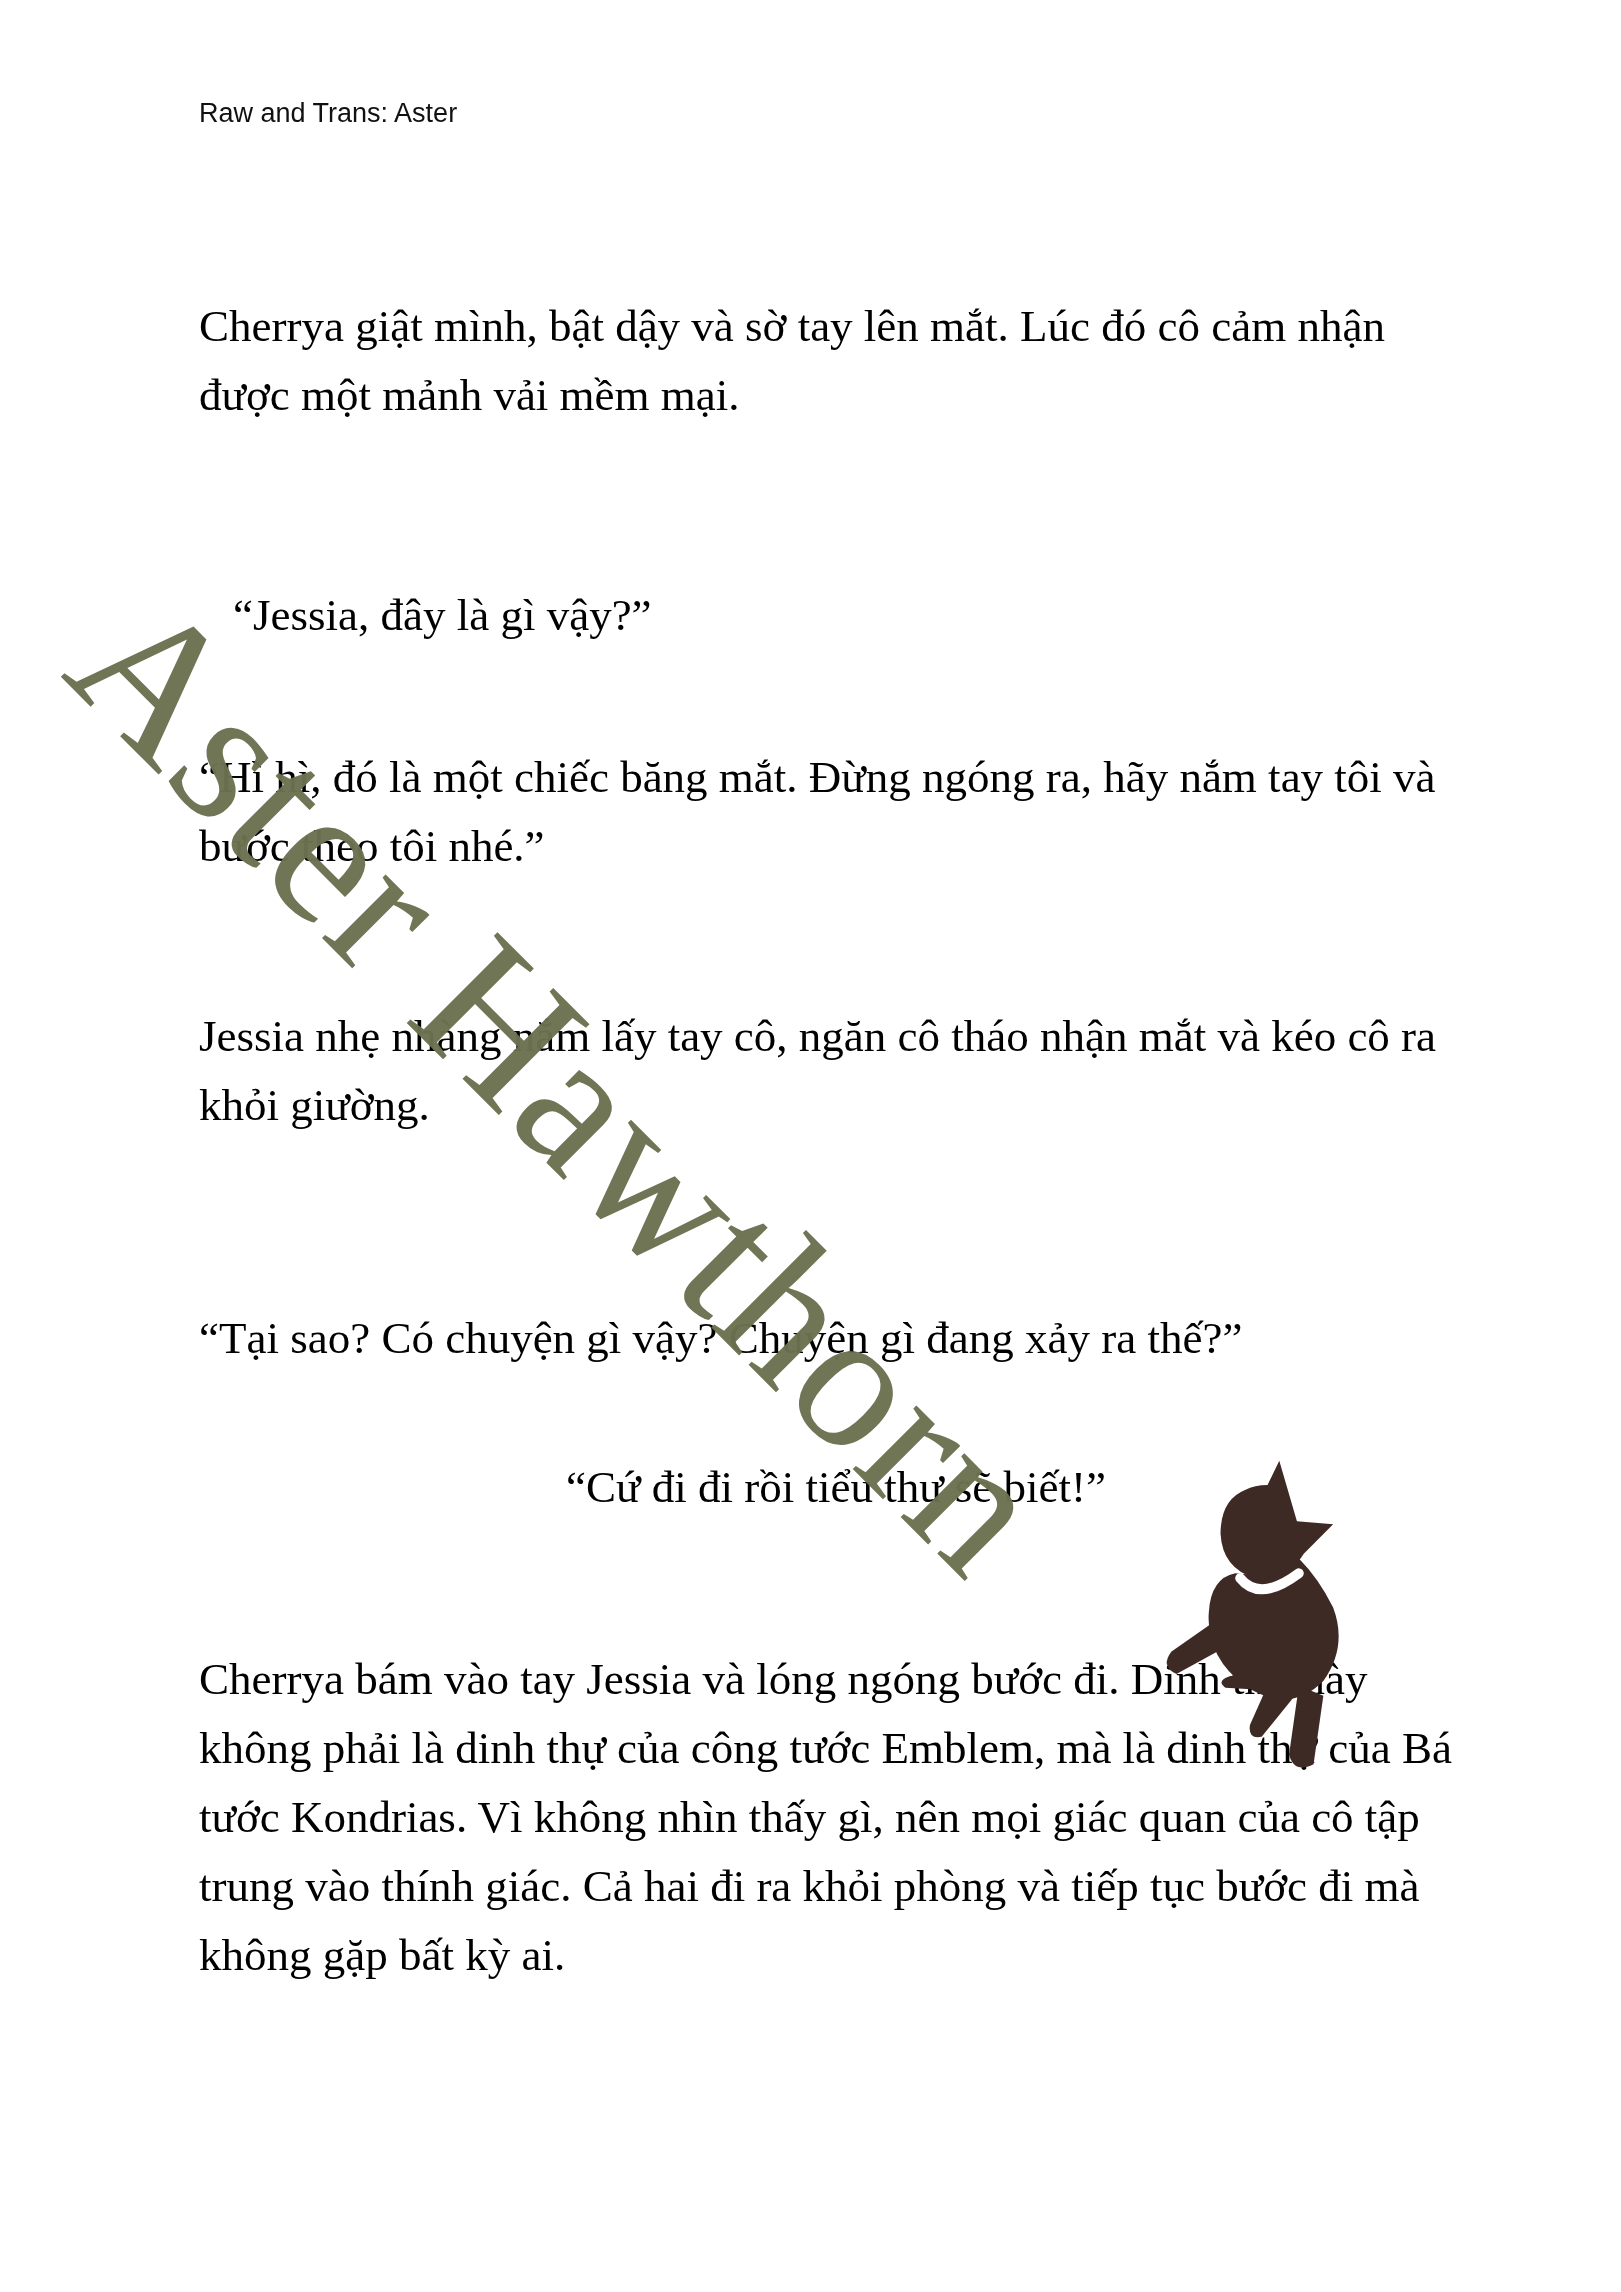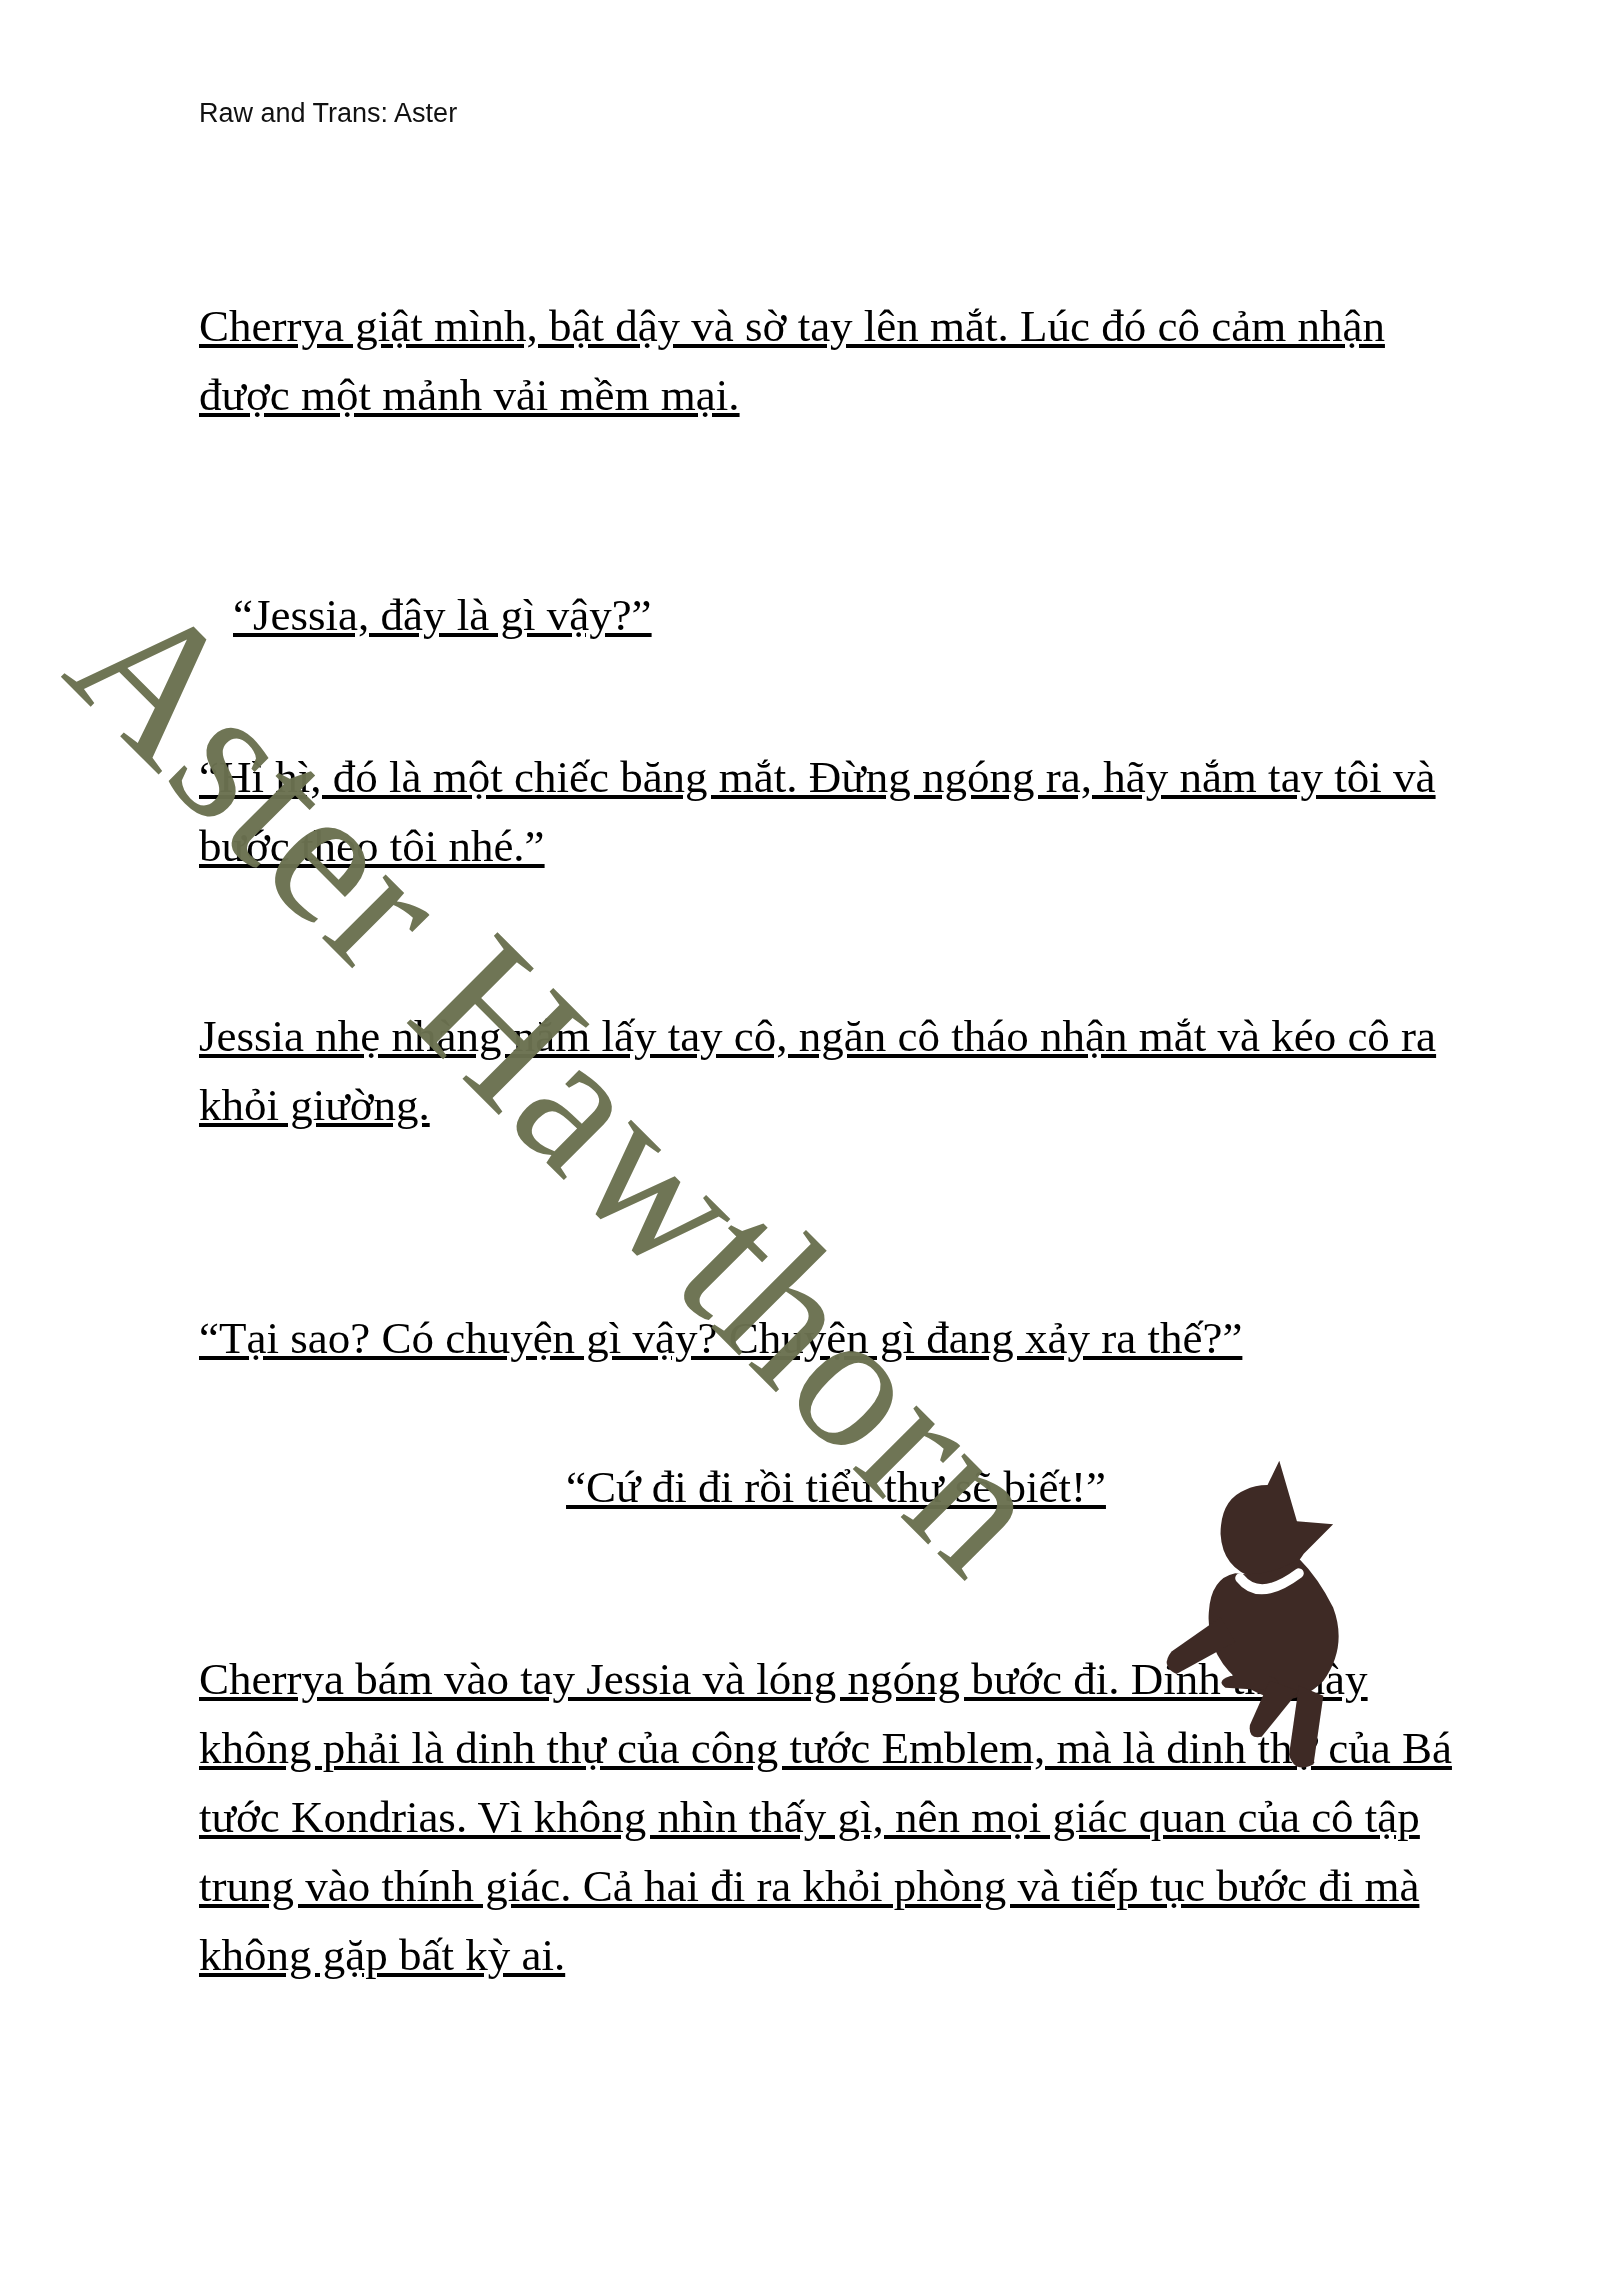--- a/index.html
+++ b/index.html
@@ -1,18 +1,18 @@
 <!DOCTYPE html>
 <html><head>
 <meta charset="utf-8">
 <style>
   html, body { margin:0; padding:0; background:#ffffff; }
   body { width:1621px; height:2293px; position:relative; overflow:hidden; font-family:"Liberation Serif", serif; color:#000; }
   .header { position:absolute; left:199px; top:98px; font-family:"Liberation Sans", sans-serif; font-size:27px; color:#111; }
-  .para { position:absolute; left:199px; width:1274px; font-size:45px; line-height:69px; margin:0;text-decoration:underline; }
+  .para { position:absolute; left:199px; width:1274px; font-size:45px; line-height:69px; margin:0; }
   .watermark { position:absolute; left:186px; top:549px; font-family:"Liberation Serif", serif; font-size:196px; color:#6b7150; transform-origin:0 0; transform:rotate(45deg); white-space:nowrap; pointer-events:none; opacity:0.97; letter-spacing:2px; }
   .cat { position:absolute; left:1152px; top:1431px; width:235px; height:353px; }
 </style>
 </head>
 <body>
 
 <div class="header">Raw and Trans: Aster</div>
 
 <p class="para" style="top:292px;">Cherrya giật mình, bật dậy và sờ tay lên mắt. Lúc đó cô cảm nhận được một mảnh vải mềm mại.</p>
 <p class="para" style="top:581px;margin-left:34px;">“Jessia, đây là gì vậy?”</p>

